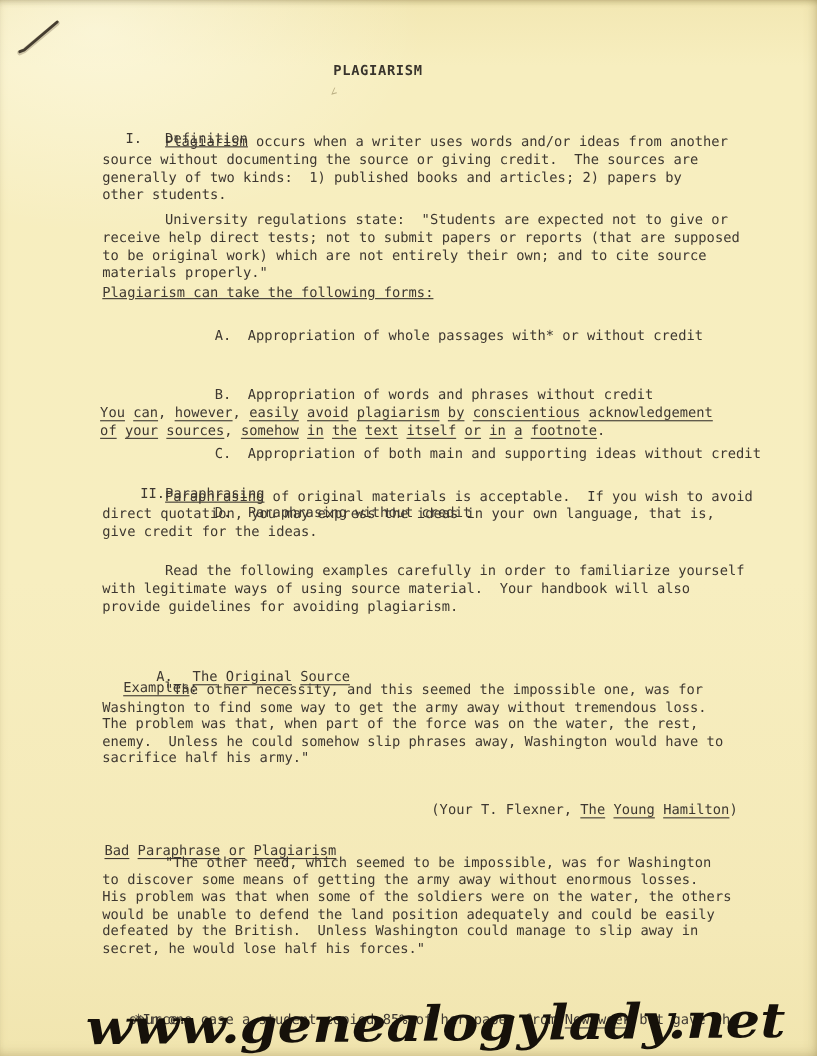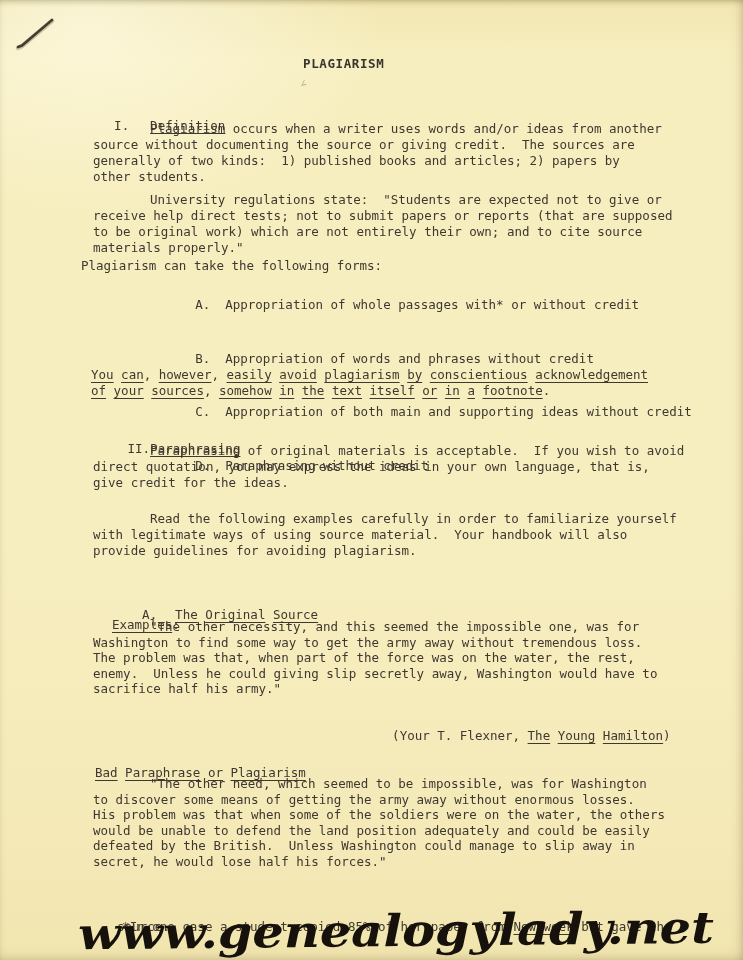--- a/index.html
+++ b/index.html
@@ -18,21 +18,21 @@
   .abs{position:absolute;}
   .ln{white-space:pre;}
   .uw{text-decoration:underline;text-underline-offset:2.5px;text-decoration-thickness:1.2px;}
   #doc-title{left:303px;top:56px;letter-spacing:.6px;font-weight:bold;color:#39342d;}
   .sec-heading{white-space:pre;}
   .sec-heading .numeral{display:inline-block;width:36px;}
   #heading-definition{left:84px;top:102px;}
   #para-def-1{left:93px;top:121px;width:600px;}
   #para-def-2{left:93px;top:192px;width:600px;}
   .indent-first .ln:first-child{text-indent:57px;}
-  #forms-intro{left:81px;top:258px;}
+  #forms-intro{left:93px;top:258px;text-decoration:underline;}
   #forms-list{left:150px;top:281px;}
   .form-row{margin-bottom:5.6px;white-space:pre;}
   .form-row .letter{display:inline-block;width:30px;}
   #avoid-note{left:91px;top:367px;width:610px;}
   #heading-paraphrasing{left:84px;top:425px;text-align:right;}
   #para-par-1{left:93px;top:443px;width:600px;}
   #para-par-2{left:93px;top:511px;width:600px;}
   #examples-label{left:112px;top:569px;margin-top:48px;}
   #orig-source-heading{left:112px;top:591px;white-space:pre;}
   #orig-source-heading .letter{display:inline-block;width:33px;}
@@ -120,21 +120,21 @@
   <div id="examples-label" class="abs ln"><span class="uw">Examples</span>:</div>
 
   <div id="orig-source-heading" class="abs">
     <span class="letter">A.</span><span><span class="uw">The</span> <span class="uw">Original</span> <span class="uw">Source</span></span>
   </div>
 
   <div id="quote-original" class="abs quote indent-first">
       <div class="ln">"The other necessity, and this seemed the impossible one, was for</div>
       <div class="ln">Washington to find some way to get the army away without tremendous loss.</div>
       <div class="ln">The problem was that, when part of the force was on the water, the rest,</div>
-      <div class="ln">enemy.  Unless he could giving slip secretly away, Washington would have to</div>
+      <div class="ln">enemy.  Unless he could somehow slip phrases away, Washington would have to</div>
       <div class="ln">sacrifice half his army."</div>
     </div>
 
   <div id="attribution" class="abs">
     <span>(Your T. Flexner, </span><span><span class="uw">The</span> <span class="uw">Young</span> <span class="uw">Hamilton</span></span><span>)</span>
   </div>
 
   <div id="bad-paraphrase-heading" class="abs ln"><span class="uw">Bad</span> <span class="uw">Paraphrase</span> <span class="uw">or</span> <span class="uw">Plagiarism</span></div>
 
   <div id="quote-bad" class="abs quote indent-first">

